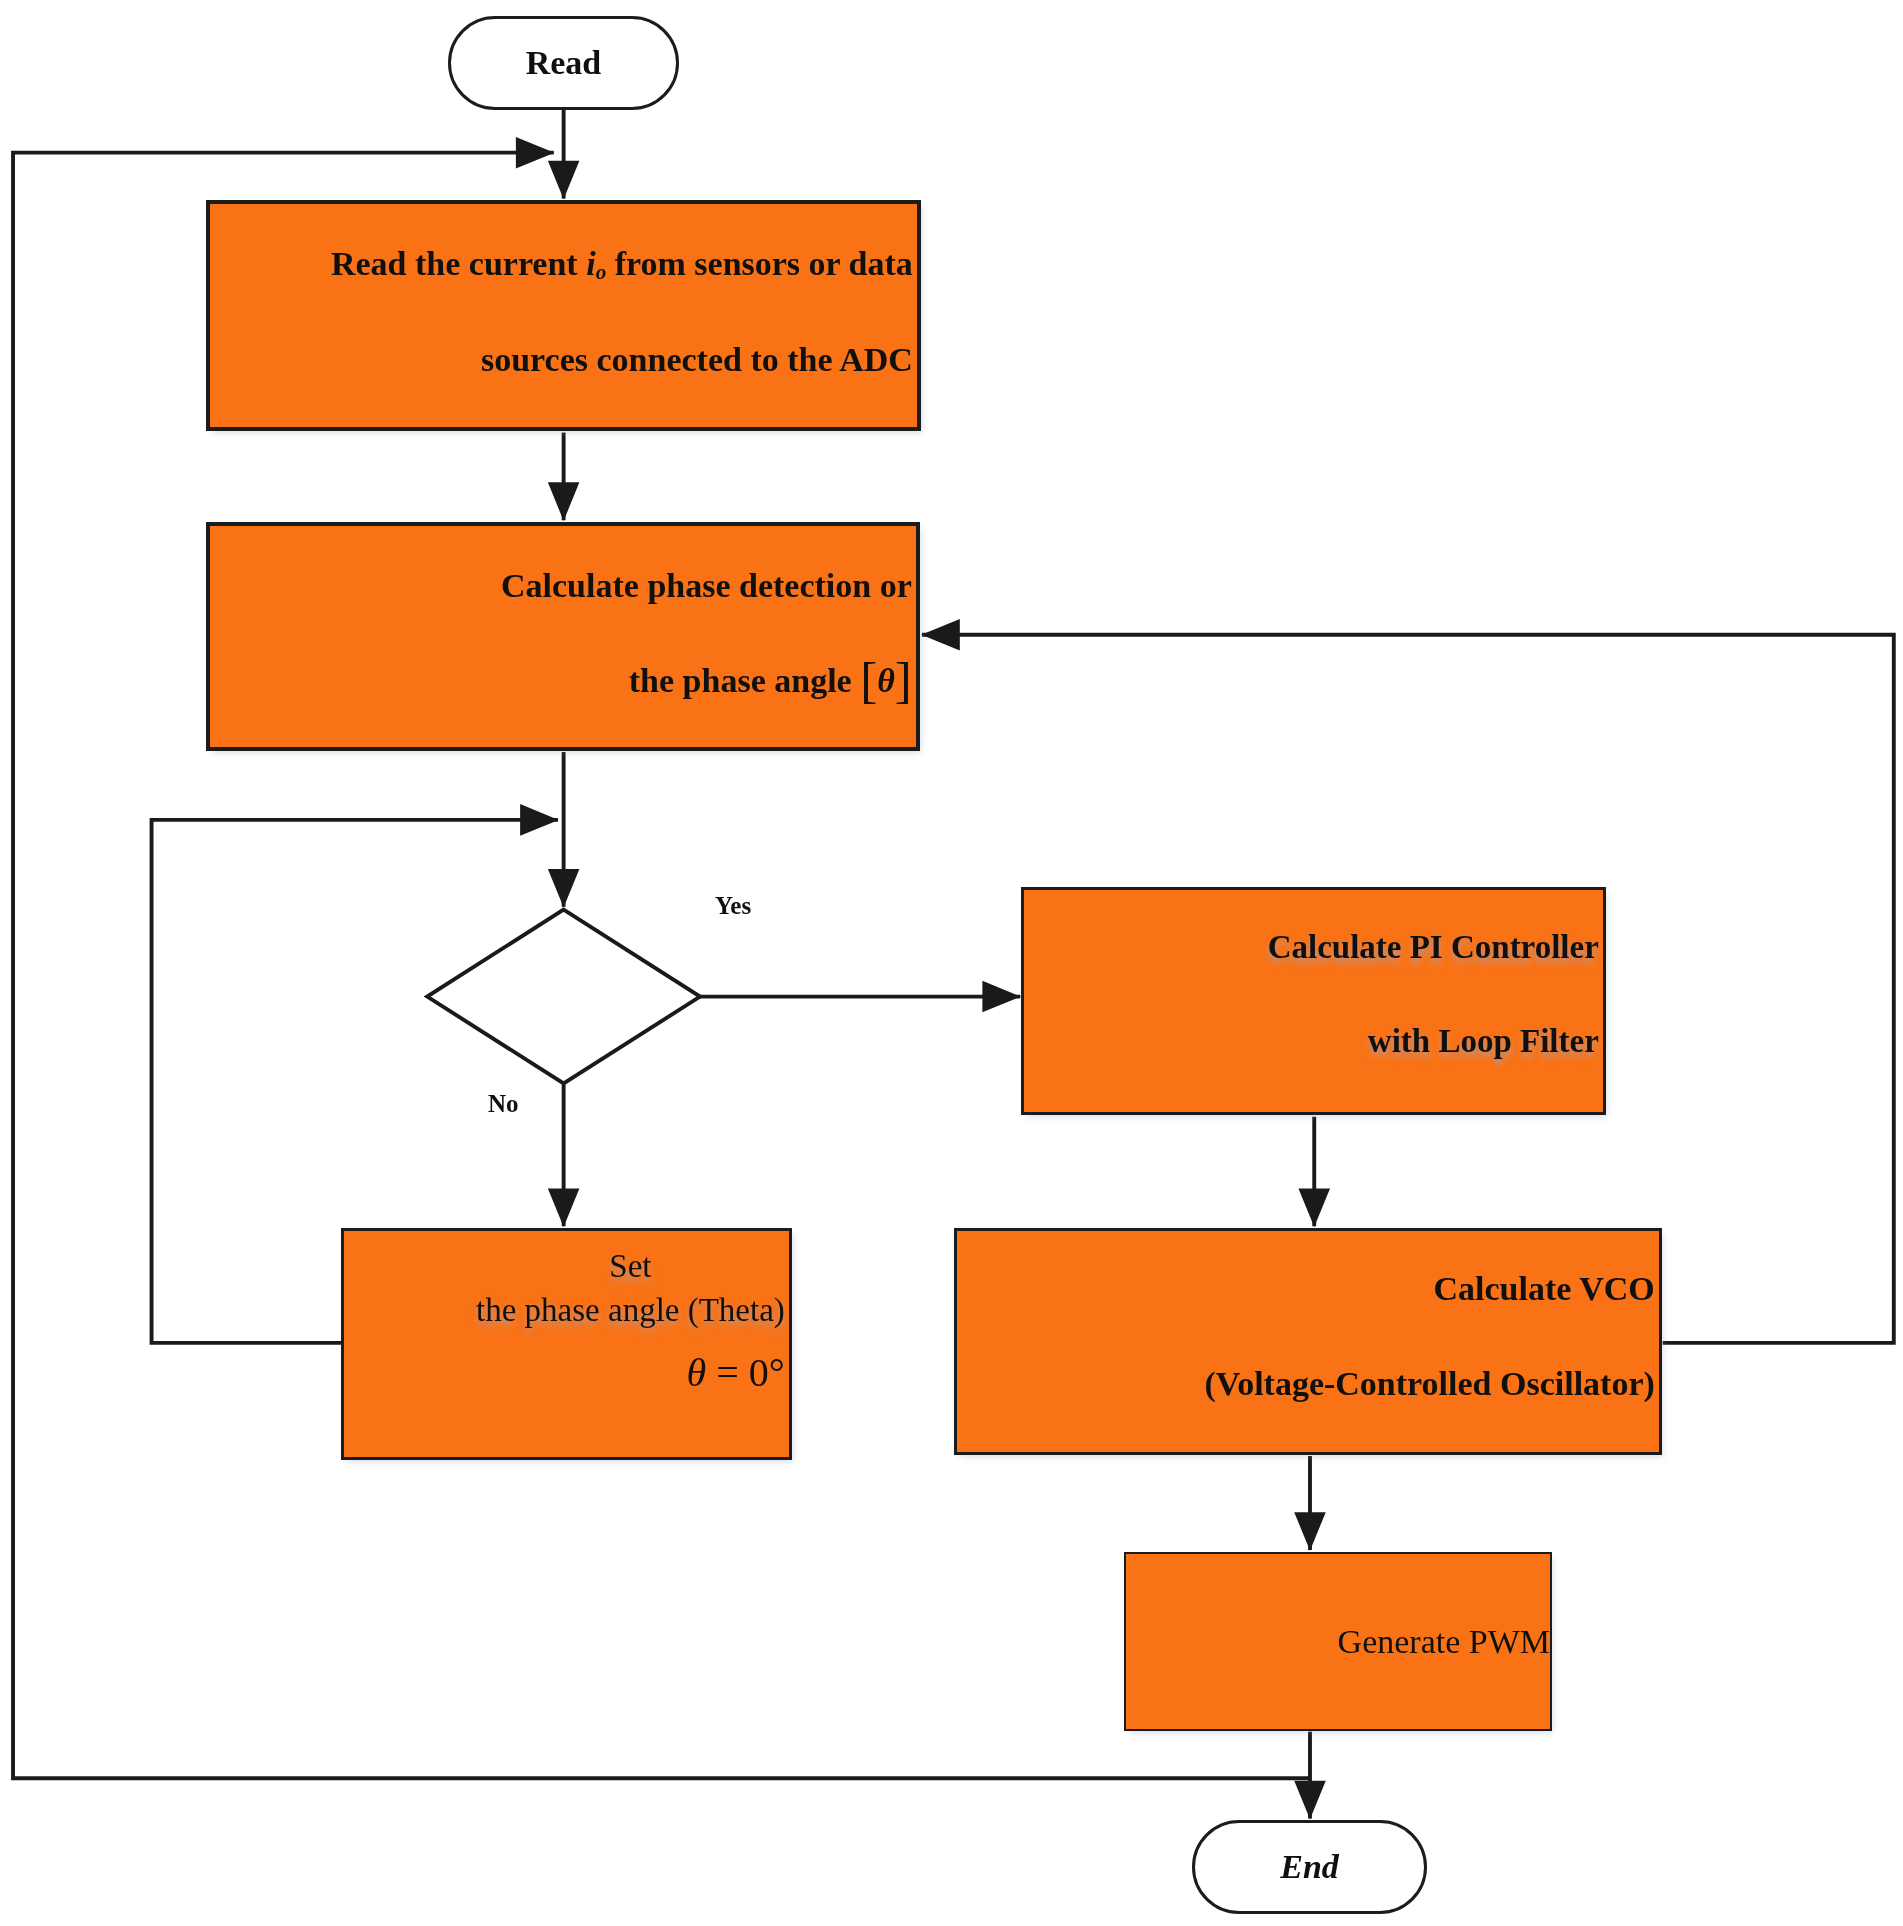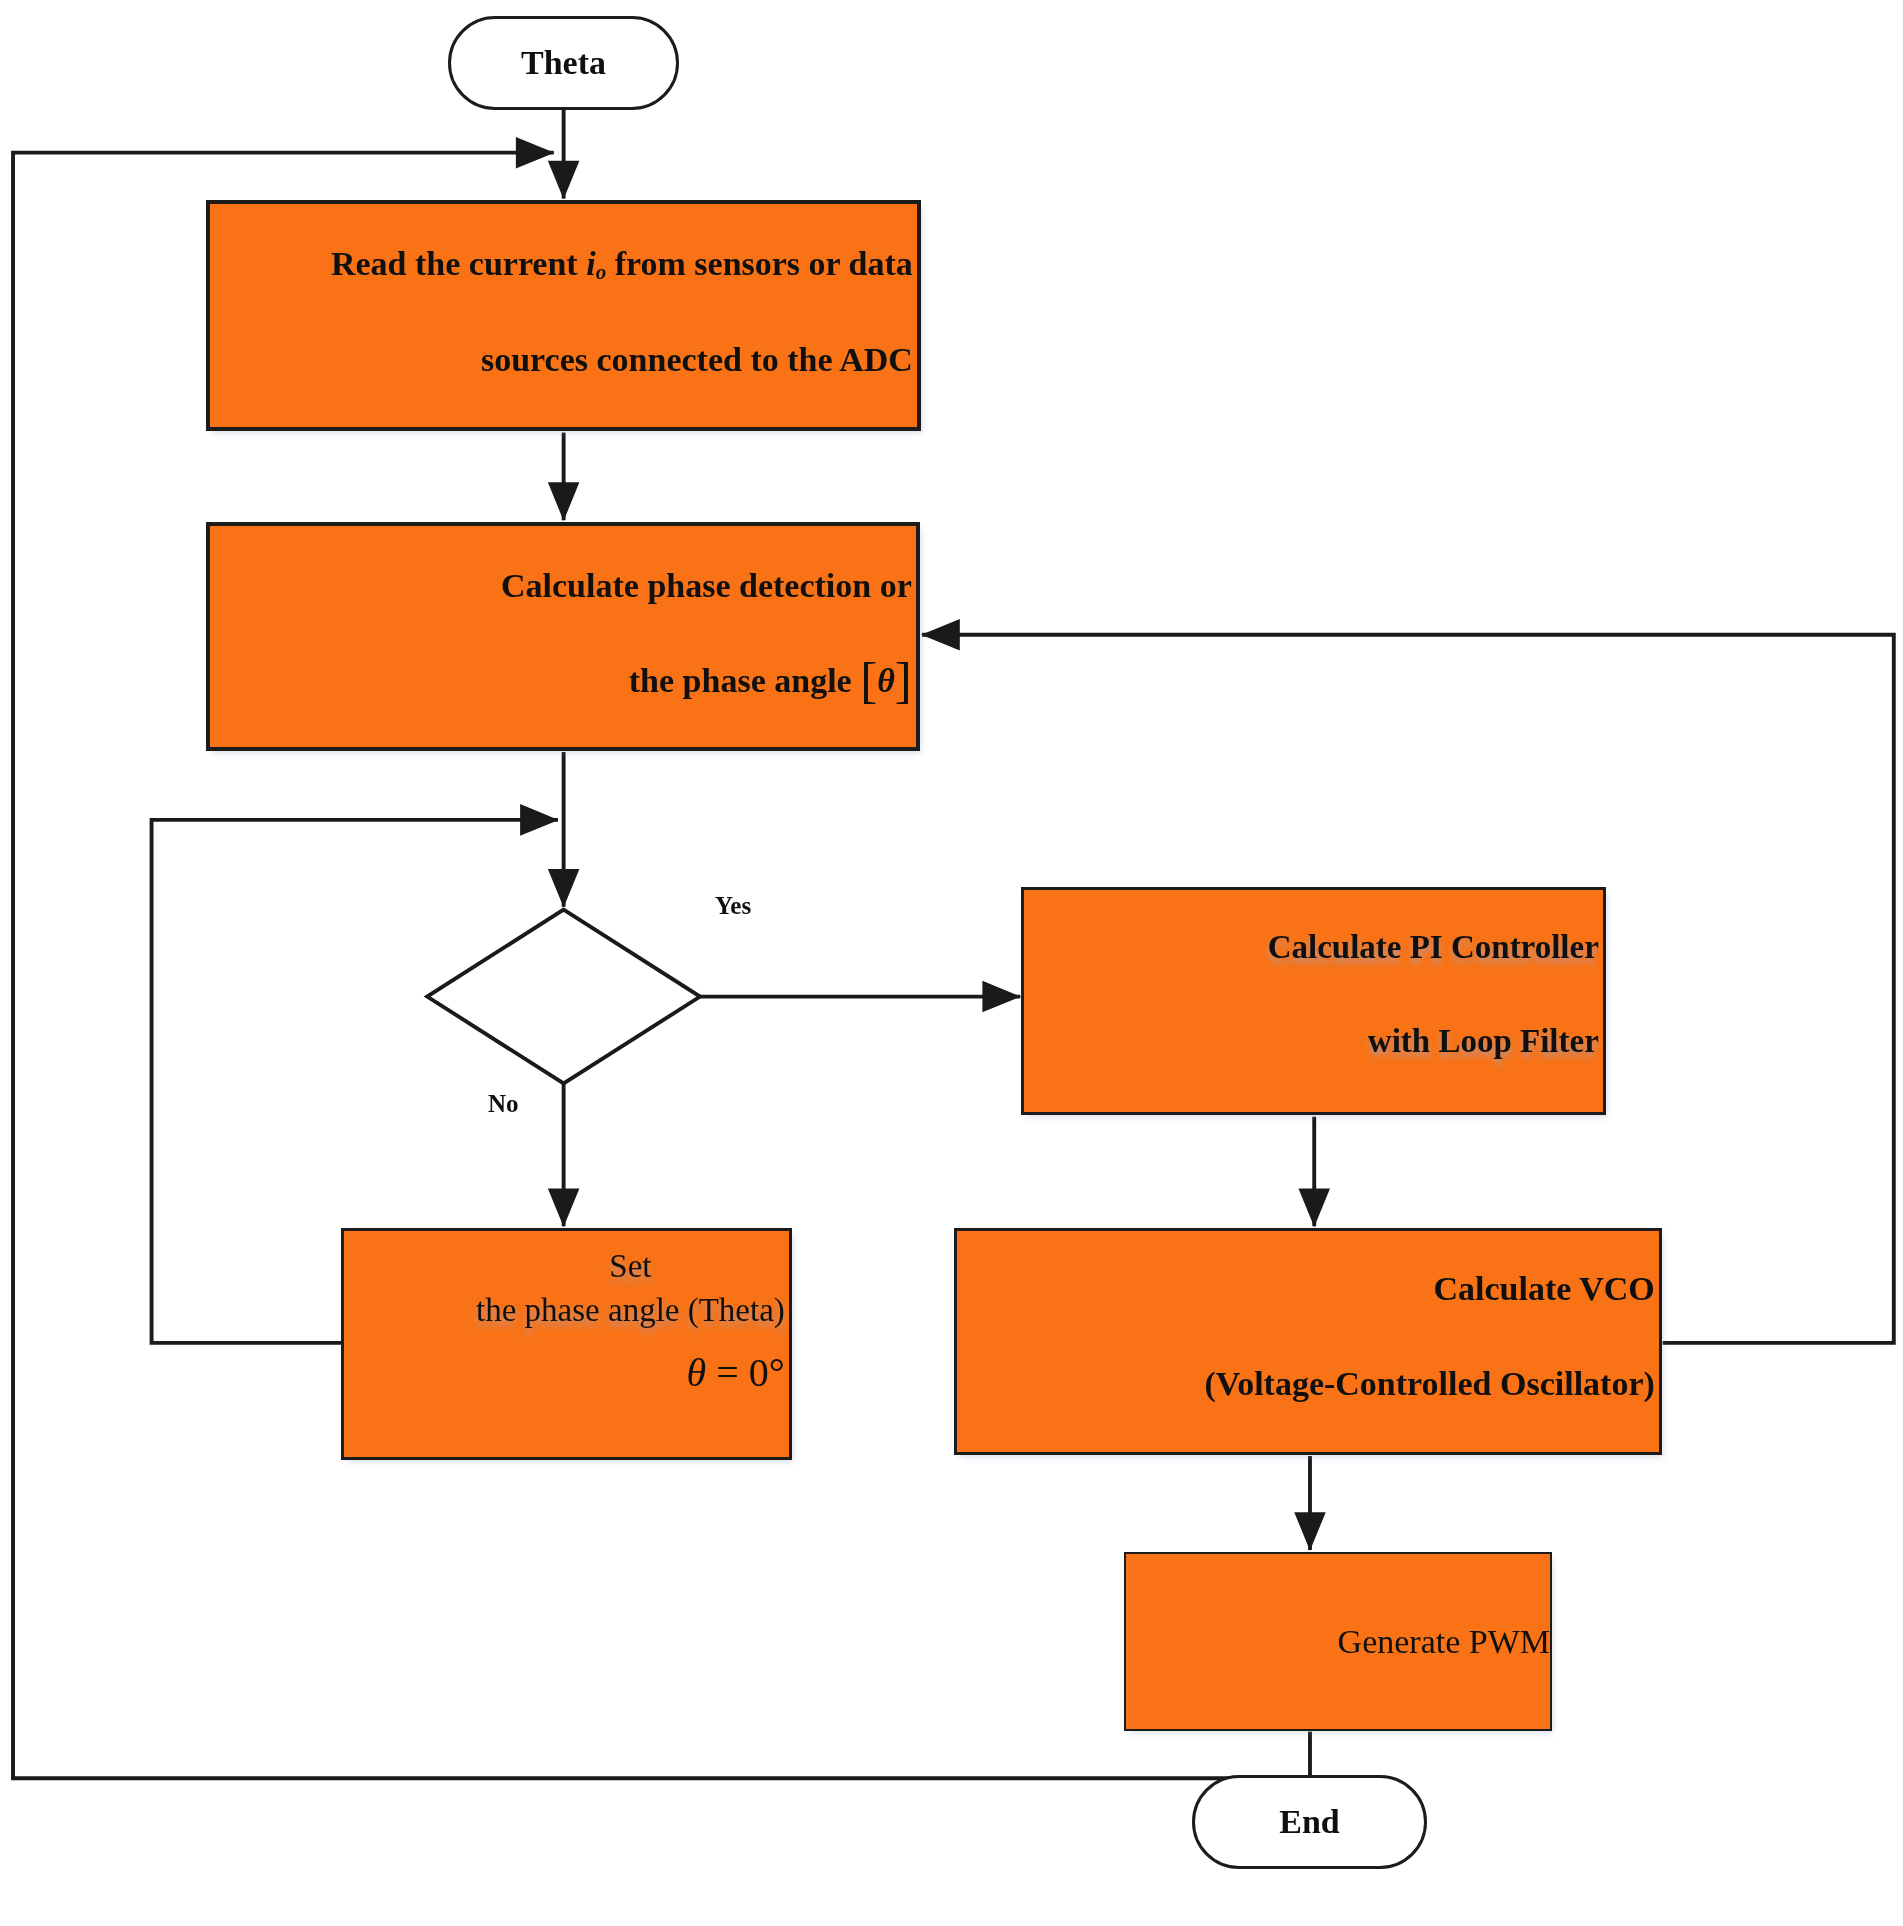--- a/index.html
+++ b/index.html
@@ -115,21 +115,21 @@
 
       <path d="M1853,2060 L1853,2193" marker-end="url(#ah)"></path>
 
       <path d="M1853,2450 L1853,2573" marker-end="url(#ah)"></path>
 
       <polygon points="797,1287 990,1410 797,1533 604,1410" fill="#ffffff"></polygon>
     </g>
   </svg>
 
   <div class="terminal" style="left:448px; top:15.6px; width:231px; height:94px;">
-    <span>Theta</span>
+    <span>Read</span>
   </div>
 
   <div class="node bold fs48" style="left:206px; top:200px; width:715px; height:231px; padding:12.7px 4.2px 20px;">
     <div class="line"><span>Read the current </span><span class="m-i">i</span><span class="sub">o</span><span> from sensors or data</span></div>
     <div class="line">sources connected to the ADC</div>
   </div>
 
   <div class="node bold fs48" style="left:206px; top:522px; width:714px; height:229px; padding:12.7px 4.2px 18.4px;">
     <div class="line">Calculate phase detection or</div>
     <div class="line"><span>the phase angle </span><span class="bracket">[</span><span class="m-i">θ</span><span class="bracket">]</span></div>
@@ -154,18 +154,18 @@
 
   <div class="node semi fs48" style="left:954px; top:1228px; width:708px; height:227px; padding:11.3px 4.2px 21px; border-width:3.5px;">
     <div class="line">Calculate VCO</div>
     <div class="line">(Voltage-Controlled Oscillator)</div>
   </div>
 
   <div class="node fs48" style="left:1096px; top:1552px; width:428px; height:179px; border-width:2.8px; font-weight:400;margin-left:28px;">
     <div class="line">Generate PWM</div>
   </div>
 
-  <div class="terminal" style="left:1192px; top:1775px; width:235px; height:94px; border-radius:49px;">
+  <div class="terminal" style="left:1192px; top:1820px; width:235px; height:94px; border-radius:49px;font-style:italic;">
     <span>End</span>
   </div>
 
 </div>
 
 
 </body></html>

